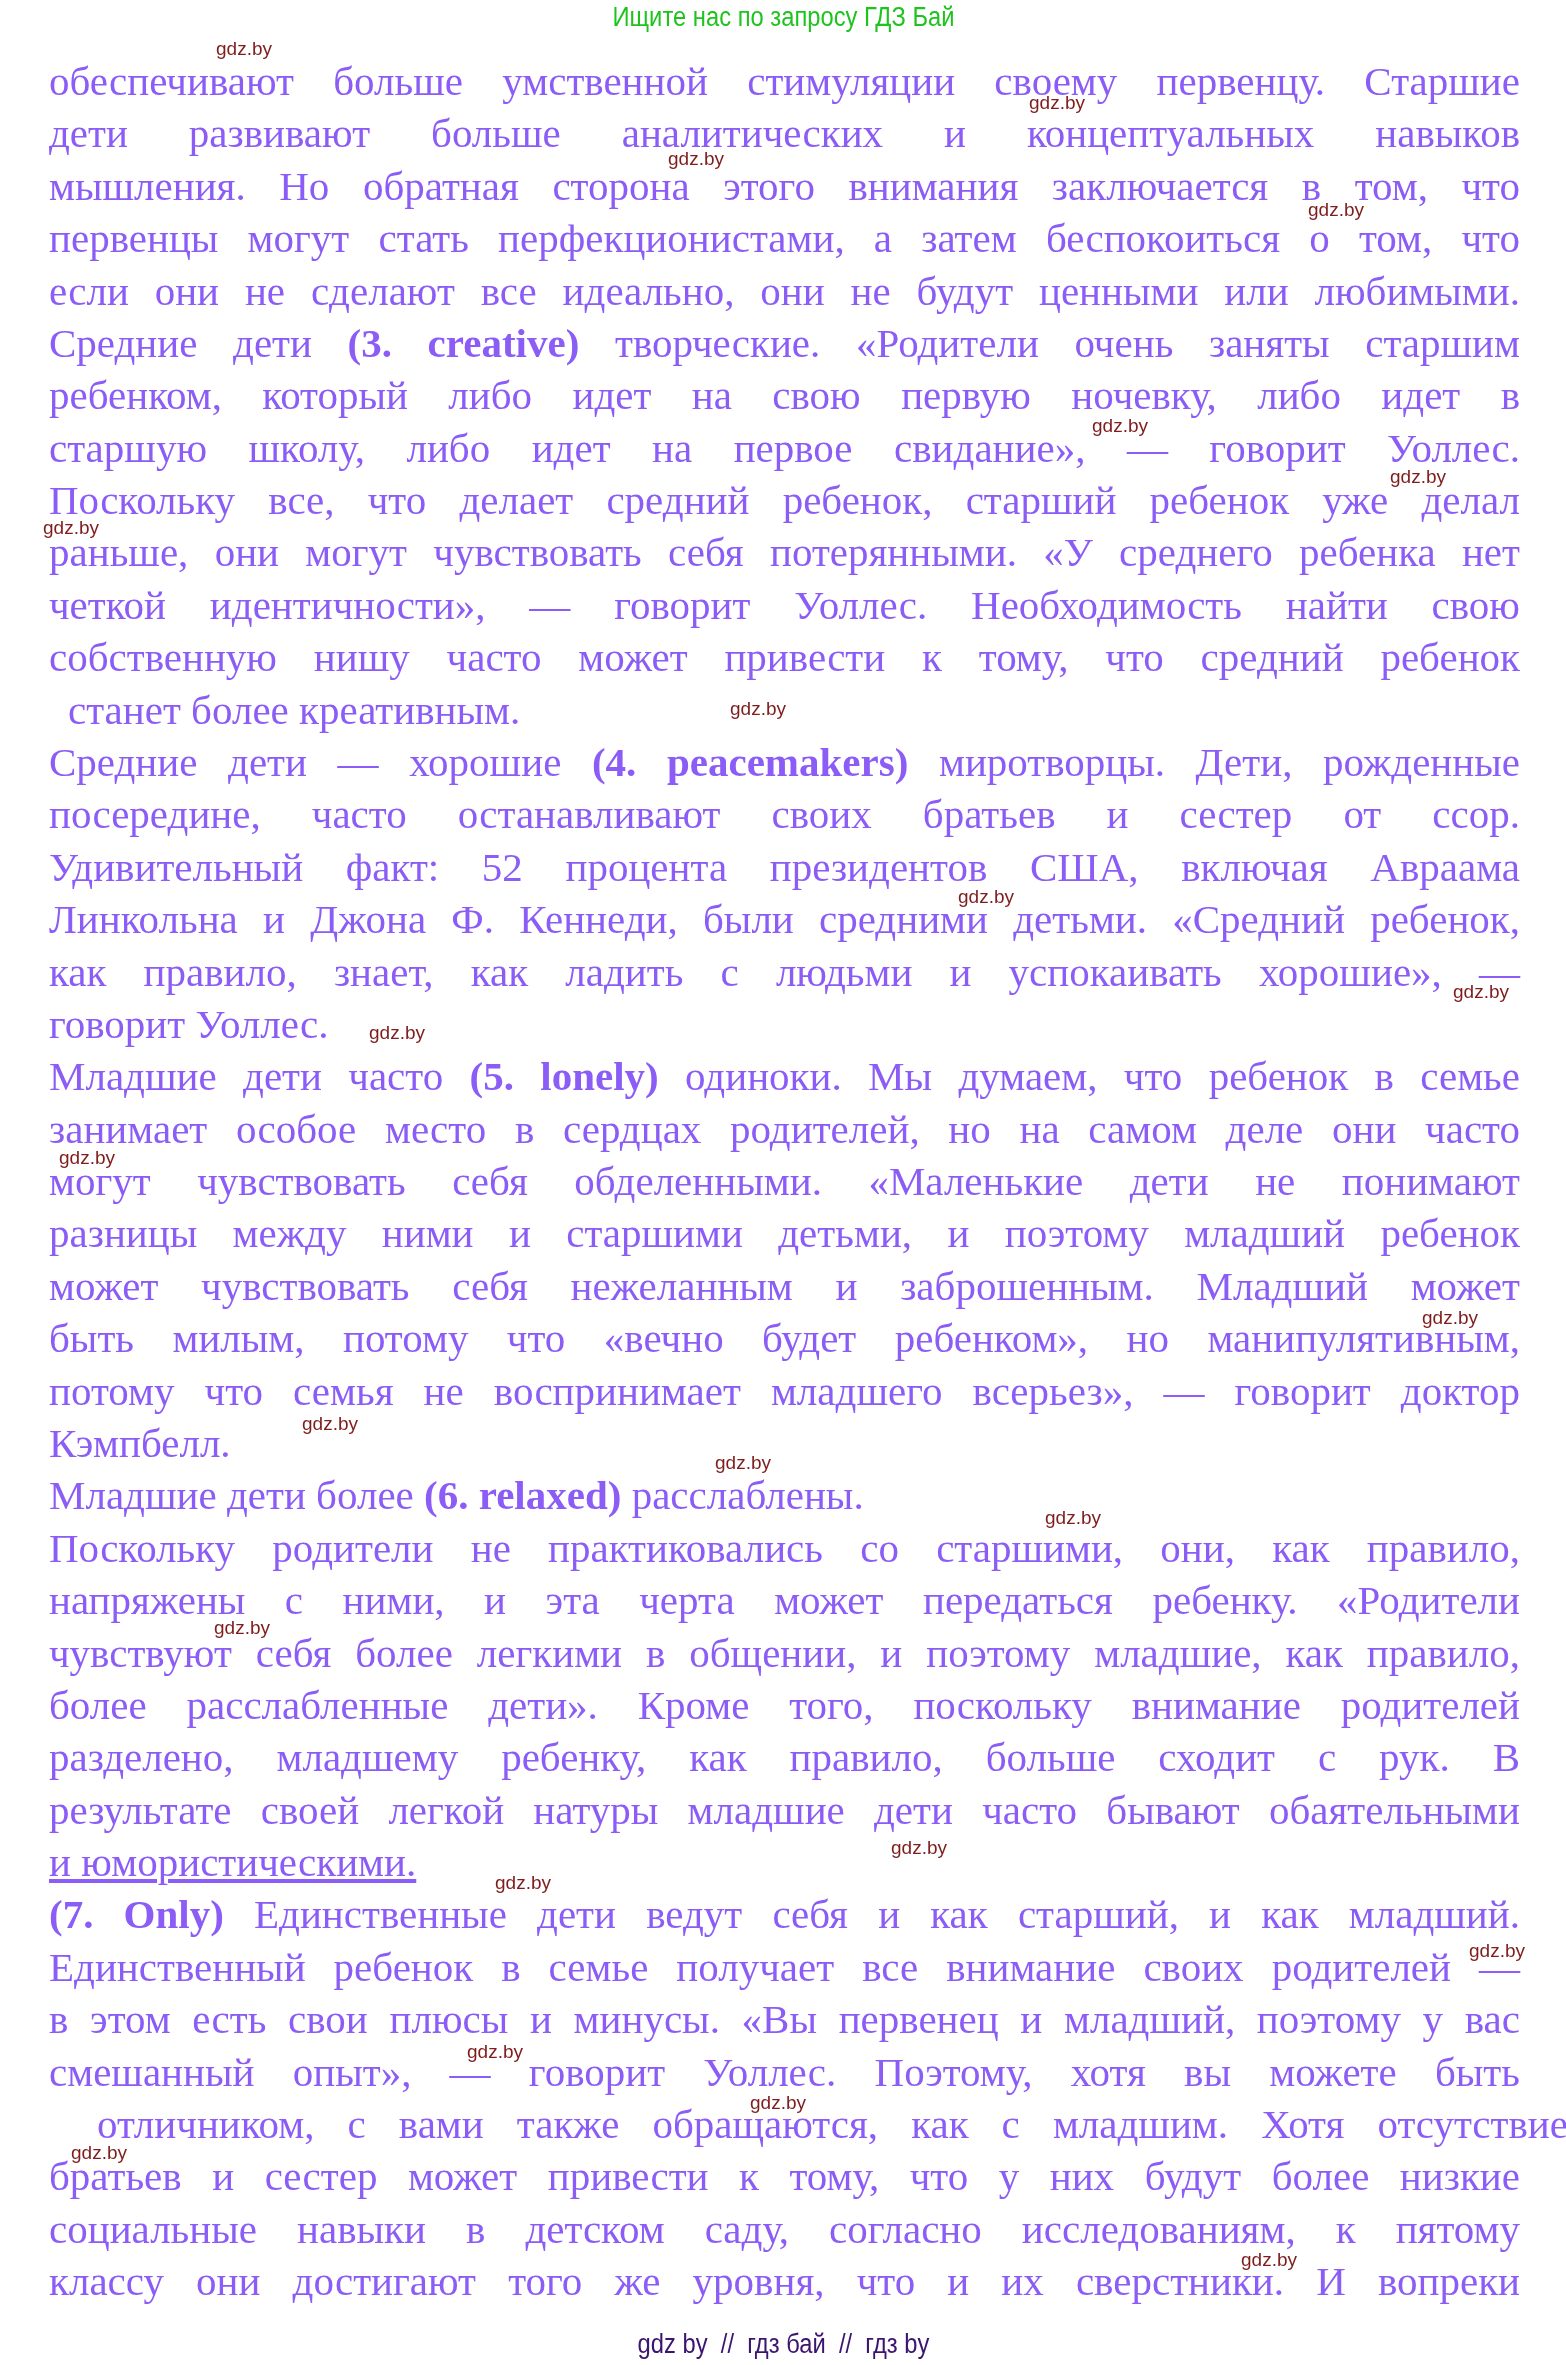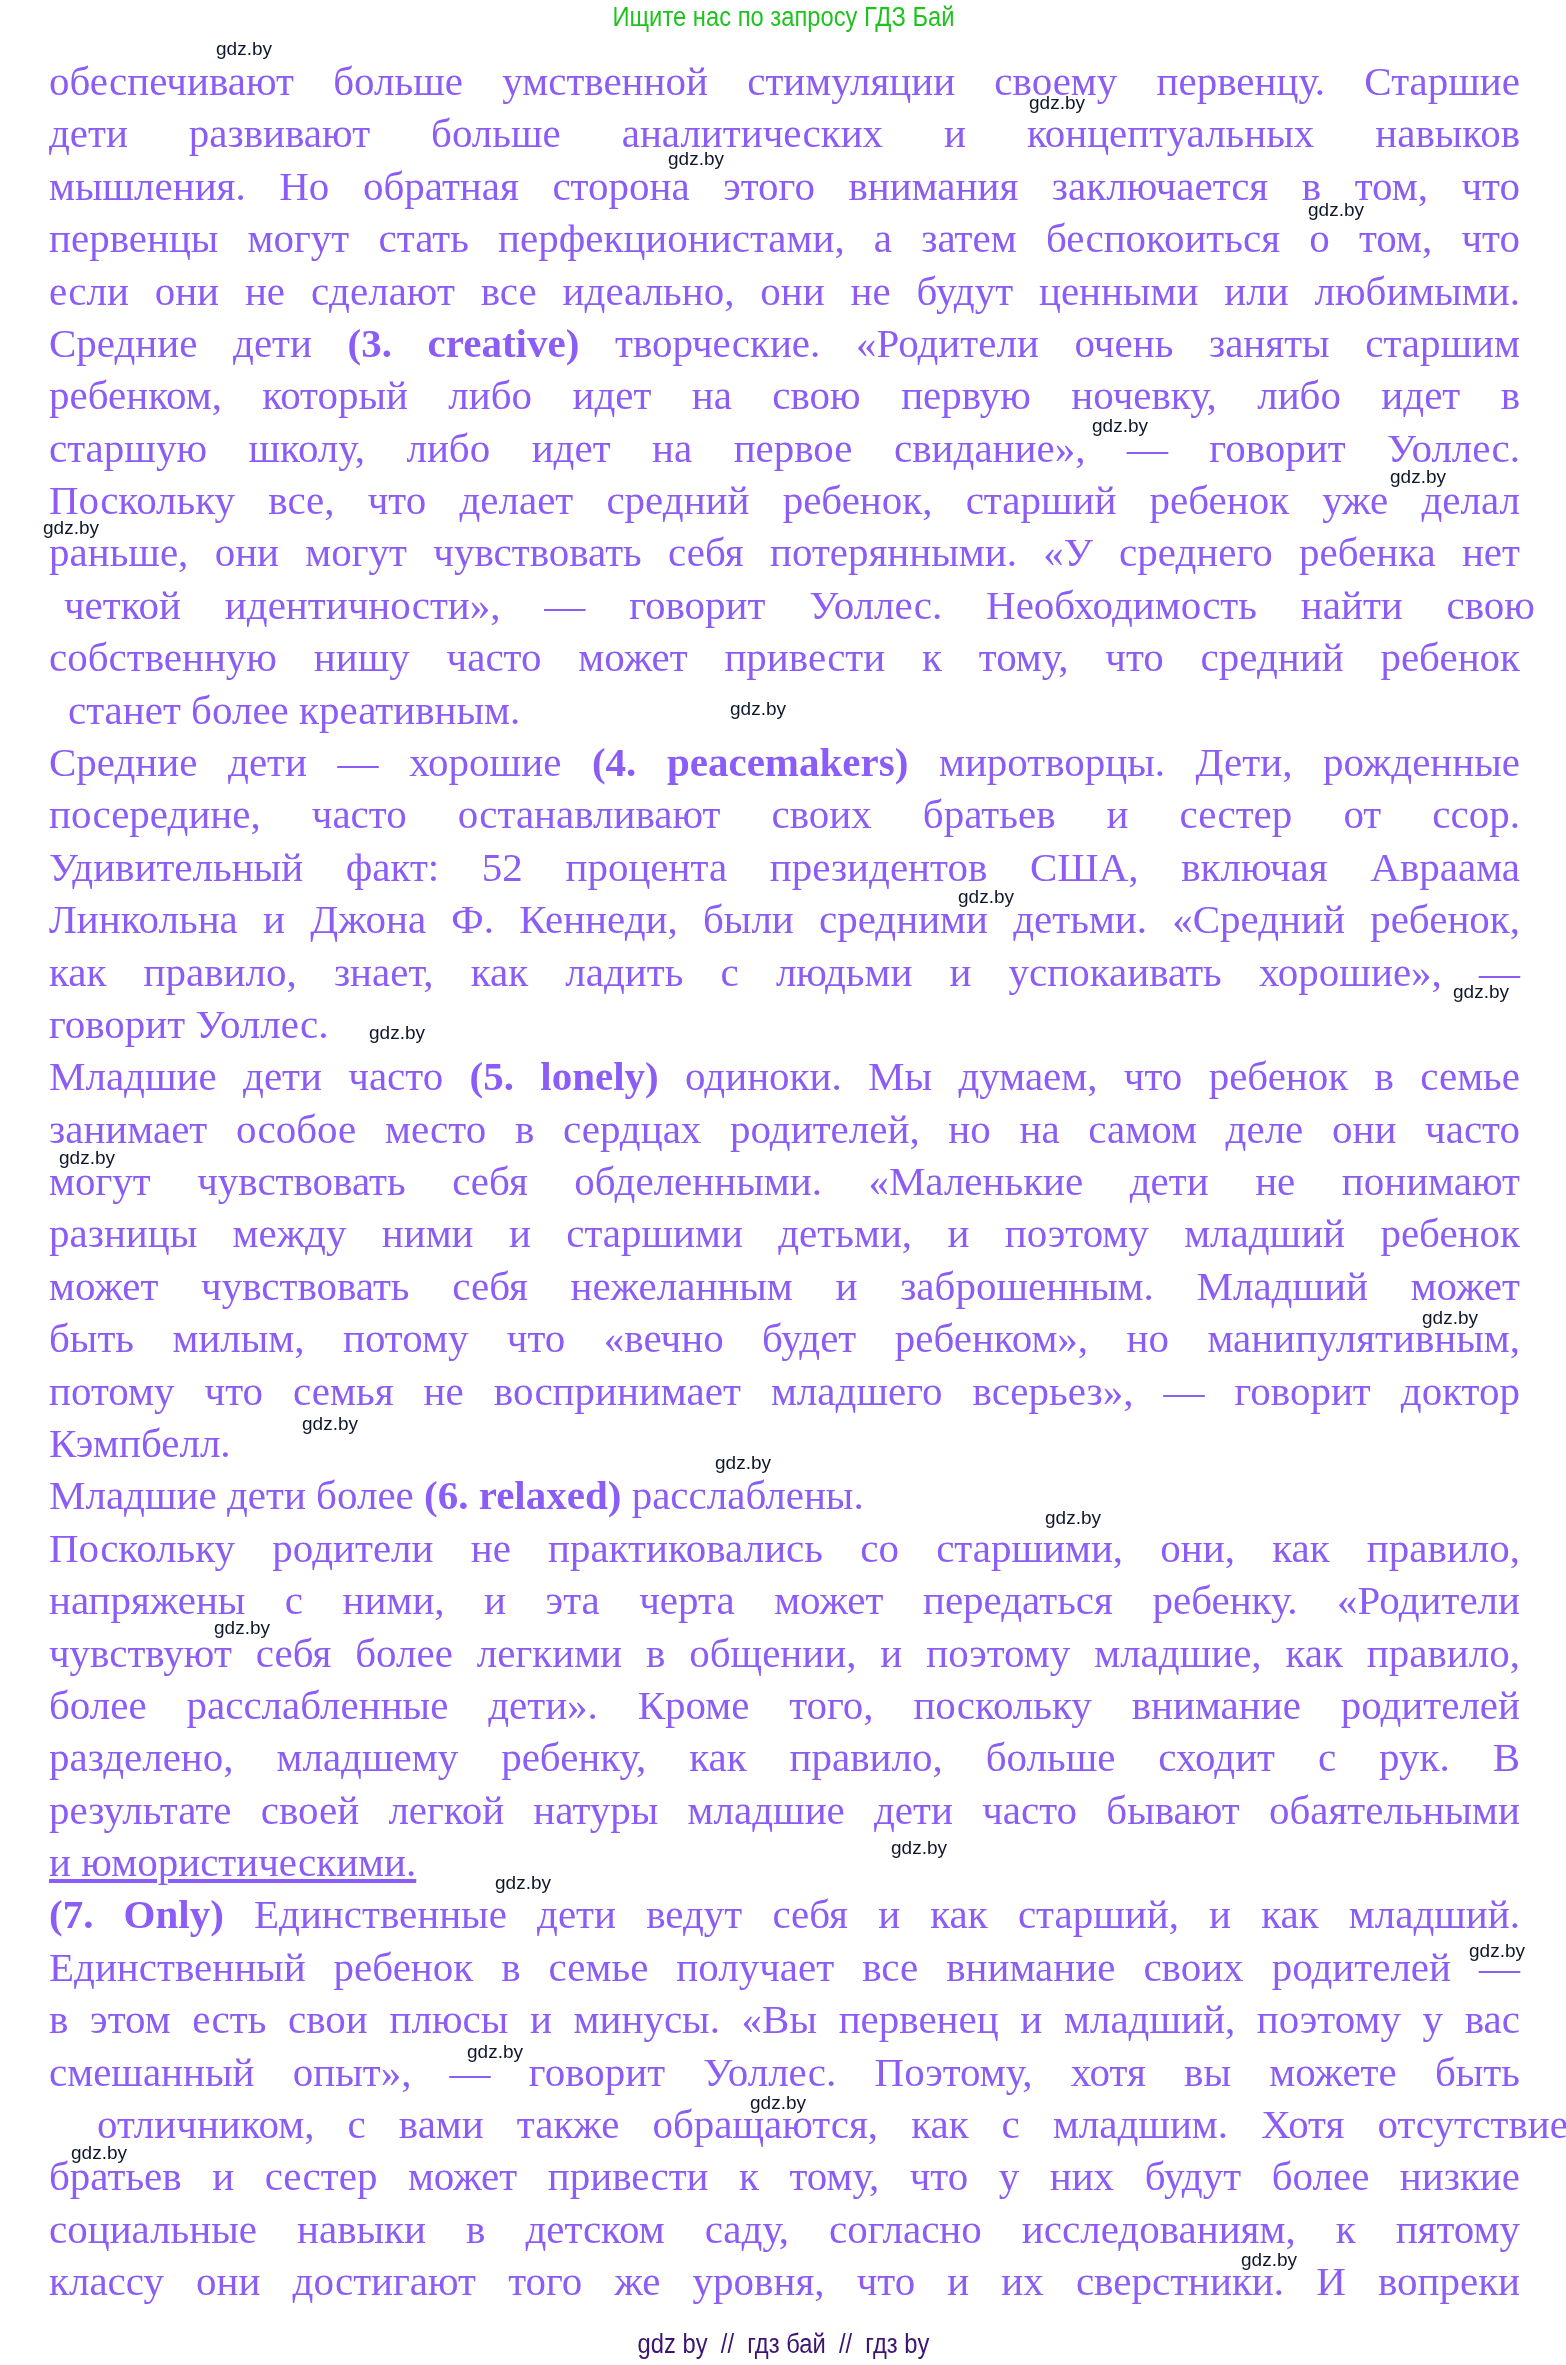--- a/index.html
+++ b/index.html
@@ -7,39 +7,39 @@
   .header { position:absolute; top:0; left:0; width:1567px; height:35px; text-align:center;
     font-family:"Liberation Sans", sans-serif; font-size:27px; line-height:35px; color:#1ec31e; transform:scaleX(0.88); }
   .footer { position:absolute; top:2326px; left:0; width:1567px; height:36px; text-align:center;
     font-family:"Liberation Sans", sans-serif; font-size:27px; line-height:36px; color:#3d1470; white-space:pre; transform:scaleX(0.88); }
   .lines { position:absolute; left:0; top:0; width:1567px; }
   .line { position:absolute; left:49px; width:1471px; height:52px;
     font-family:"Liberation Serif", serif; font-size:41px; line-height:52px; color:#8b5cf6;
     text-align:justify; text-align-last:justify; white-space:nowrap; overflow:visible; }
   .line.last { text-align-last:left; }
   .line b { font-weight:bold; }
-  .wm { position:absolute; font-family:"Liberation Sans", sans-serif; font-size:19px; line-height:20.4px; color:#0f172a; }
+  .wm { position:absolute; font-family:"Liberation Sans", sans-serif; font-size:19px; line-height:20.4px; color:#7f1d1d; }
 </style>
 </head>
 <body>
 
 <div class="header">Ищите нас по запросу ГДЗ Бай</div>
 
 <div class="lines" id="lines">
     <div class="line" style="top: 55px;"><span>обеспечивают больше умственной стимуляции своему первенцу. Старшие</span></div>
     <div class="line" style="top: 107px;"><span>дети развивают больше аналитических и концептуальных навыков</span></div>
     <div class="line" style="top: 160px;"><span>мышления. Но обратная сторона этого внимания заключается в том, что</span></div>
     <div class="line" style="top: 212px;"><span>первенцы могут стать перфекционистами, а затем беспокоиться о том, что</span></div>
     <div class="line" style="top: 265px;"><span>если они не сделают все идеально, они не будут ценными или любимыми.</span></div>
     <div class="line" style="top: 317px;"><span>Средние дети </span><b>(3. creative)</b><span> творческие. «Родители очень заняты старшим</span></div>
     <div class="line" style="top: 369px;"><span>ребенком, который либо идет на свою первую ночевку, либо идет в</span></div>
     <div class="line" style="top: 422px;"><span>старшую школу, либо идет на первое свидание», — говорит Уоллес.</span></div>
     <div class="line" style="top: 474px;"><span>Поскольку все, что делает средний ребенок, старший ребенок уже делал</span></div>
     <div class="line" style="top: 526px;"><span>раньше, они могут чувствовать себя потерянными. «У среднего ребенка нет</span></div>
-    <div class="line" style="top: 579px; margin-left: 15px;"><span>четкой идентичности», — говорит Уоллес. Необходимость найти свою</span></div>
+    <div class="line" style="top: 579px;"><span>четкой идентичности», — говорит Уоллес. Необходимость найти свою</span></div>
     <div class="line" style="top: 631px;"><span>собственную нишу часто может привести к тому, что средний ребенок</span></div>
     <div class="line last" style="top: 684px; margin-left: 19px;"><span>станет более креативным.</span></div>
     <div class="line" style="top: 736px;"><span>Средние дети — хорошие </span><b>(4. peacemakers)</b><span> миротворцы. Дети, рожденные</span></div>
     <div class="line" style="top: 788px;"><span>посередине, часто останавливают своих братьев и сестер от ссор.</span></div>
     <div class="line" style="top: 841px;"><span>Удивительный факт: 52 процента президентов США, включая Авраама</span></div>
     <div class="line" style="top: 893px;"><span>Линкольна и Джона Ф. Кеннеди, были средними детьми. «Средний ребенок,</span></div>
     <div class="line" style="top: 946px;"><span>как правило, знает, как ладить с людьми и успокаивать хорошие», —</span></div>
     <div class="line last" style="top: 998px;"><span>говорит Уоллес.</span></div>
     <div class="line" style="top: 1050px;"><span>Младшие дети часто </span><b>(5. lonely)</b><span> одиноки. Мы думаем, что ребенок в семье</span></div>
     <div class="line" style="top: 1103px;"><span>занимает особое место в сердцах родителей, но на самом деле они часто</span></div>

